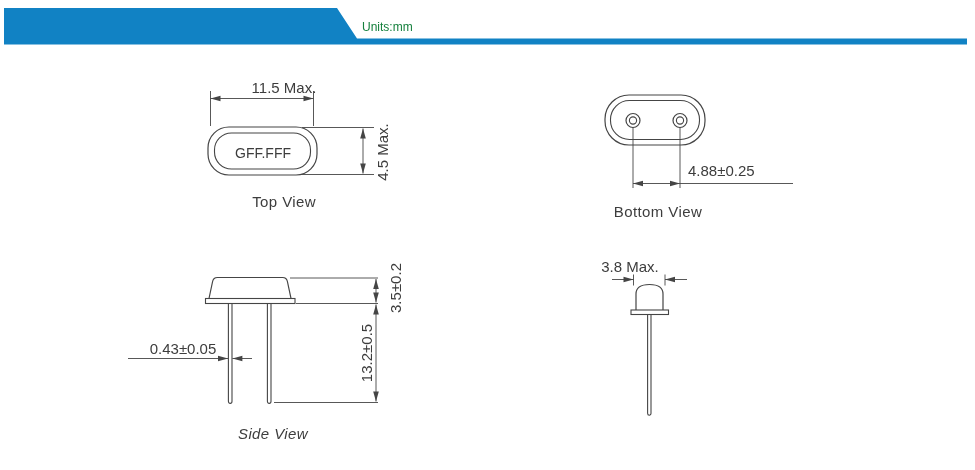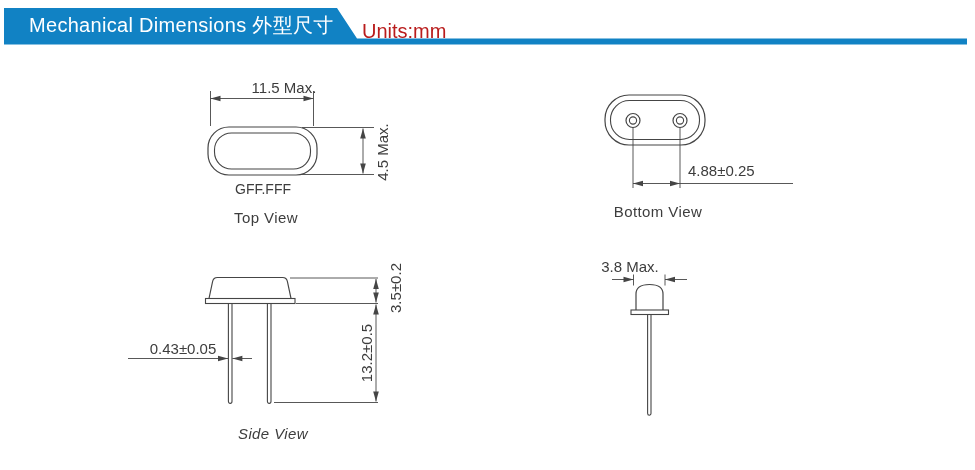--- a/index.html
+++ b/index.html
@@ -9,40 +9,39 @@
     font-family:"Liberation Sans", sans-serif;
   }
   .abs { position:absolute; }
   .banner-title {
     position:absolute; left:29px; top:14px;
     color:#ffffff; font-size:20px; line-height:22px;
     letter-spacing:0.3px; white-space:nowrap;
   }
   .units-label {
     position:absolute; left:362px; top:20px;
-    color:#b91c1c; font-size:20px; white-space:nowrap;
+    color:#15803d; font-size:12px; white-space:nowrap;
   }
   .dim-text, .view-label, .marking-text {
     position:absolute; color:#3d3d3d; font-size:15px;
     line-height:16px; text-align:center; white-space:nowrap;
   }
   .view-label { letter-spacing:0.4px; }
-  .marking-text { font-size:14px;margin-top:36px; }
+  .marking-text { font-size:14px; }
   .rot { transform:rotate(-90deg); transform-origin:center center; }
   svg { display:block; }
 </style>
 </head>
 <body>
 
 <div class="stage">
 
   <svg class="abs" style="left:0;top:0;" width="975" height="50">
     <polygon points="4,8 337,8 357,38.5 967,38.5 967,44.5 4,44.5" fill="#1182c4"></polygon>
   </svg>
-  <div class="banner-title">Mechanical Dimensions 外型尺寸</div>
   <div class="units-label">Units:mm</div>
 
   <svg class="abs" style="left:0;top:0;" width="975" height="470">
     <defs>
       <marker id="arrow" markerUnits="userSpaceOnUse" markerWidth="12" markerHeight="8" refX="10.6" refY="4" orient="auto-start-reverse">
         <path d="M0.6,1.2 L10.6,4 L0.6,6.8 Z" fill="#454545"></path>
       </marker>
     </defs>
 
     <g stroke="#454545" fill="none">
@@ -96,21 +95,21 @@
       <line x1="633.5" y1="274.5" x2="633.5" y2="285.5" stroke-width="0.9"></line>
       <line x1="665" y1="274.5" x2="665" y2="285.5" stroke-width="0.9"></line>
       <line x1="612" y1="279.5" x2="633.5" y2="279.5" stroke-width="0.9" marker-end="url(#arrow)"></line>
       <line x1="665" y1="279.5" x2="687" y2="279.5" stroke-width="0.9" marker-start="url(#arrow)"></line>
     </g>
   </svg>
 
   <div class="dim-text" style="left:234px; top:80px; width:100px;">11.5 Max.</div>
   <div class="marking-text" style="left:213px; top:145px; width:100px;">GFF.FFF</div>
   <div class="dim-text rot" style="left:333px; top:144px; width:100px; height:16px;">4.5 Max.</div>
-  <div class="view-label" style="left:216px; top:210px; width:100px;">Top View</div>
+  <div class="view-label" style="left:216px; top:194px; width:100px;text-align:right;">Top View</div>
 
   <div class="dim-text" style="left:688px; top:163px; text-align:right;">4.88±0.25</div>
   <div class="view-label" style="left:608px; top:204px; width:100px;">Bottom View</div>
 
   <div class="dim-text" style="left:133px; top:341px; width:100px;text-align:center;">0.43±0.05</div>
   <div class="dim-text rot" style="left:346px; top:280px; width:100px; height:16px;">3.5±0.2</div>
   <div class="dim-text rot" style="left:312px; top:345px; width:110px; height:16px;">13.2±0.5</div>
   <div class="view-label" style="left:223px; top:426px; width:100px;font-style:italic;">Side View</div>
 
   <div class="dim-text" style="left:590px; top:259px; width:80px;">3.8 Max.</div>

